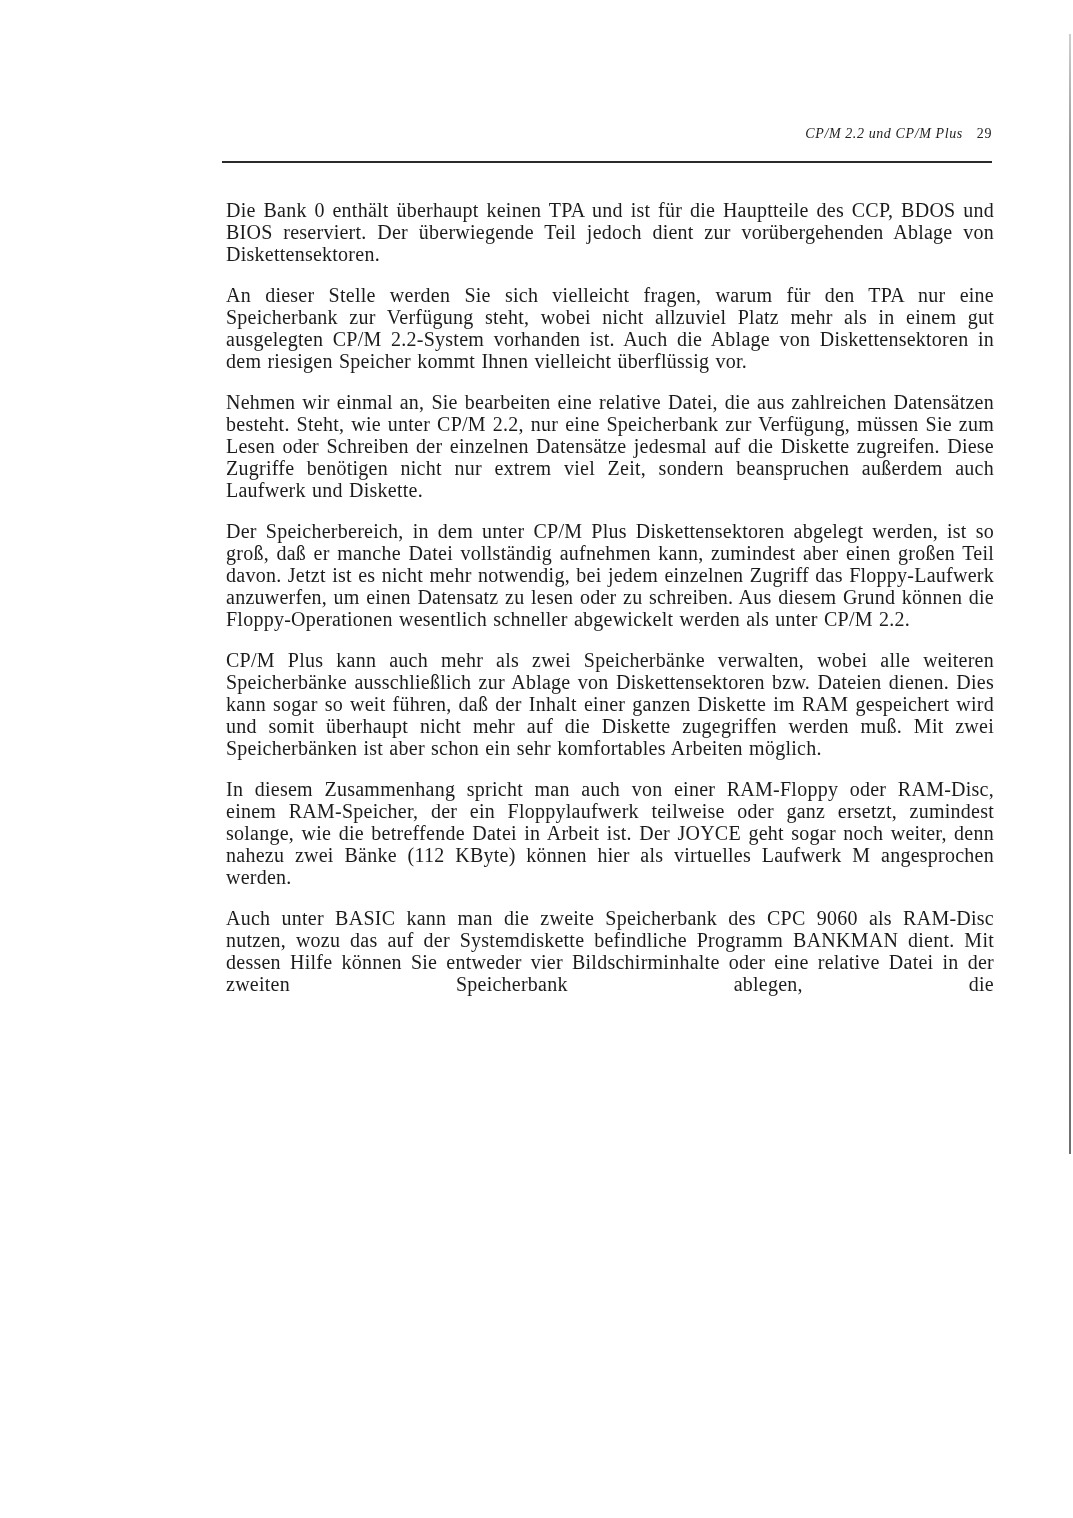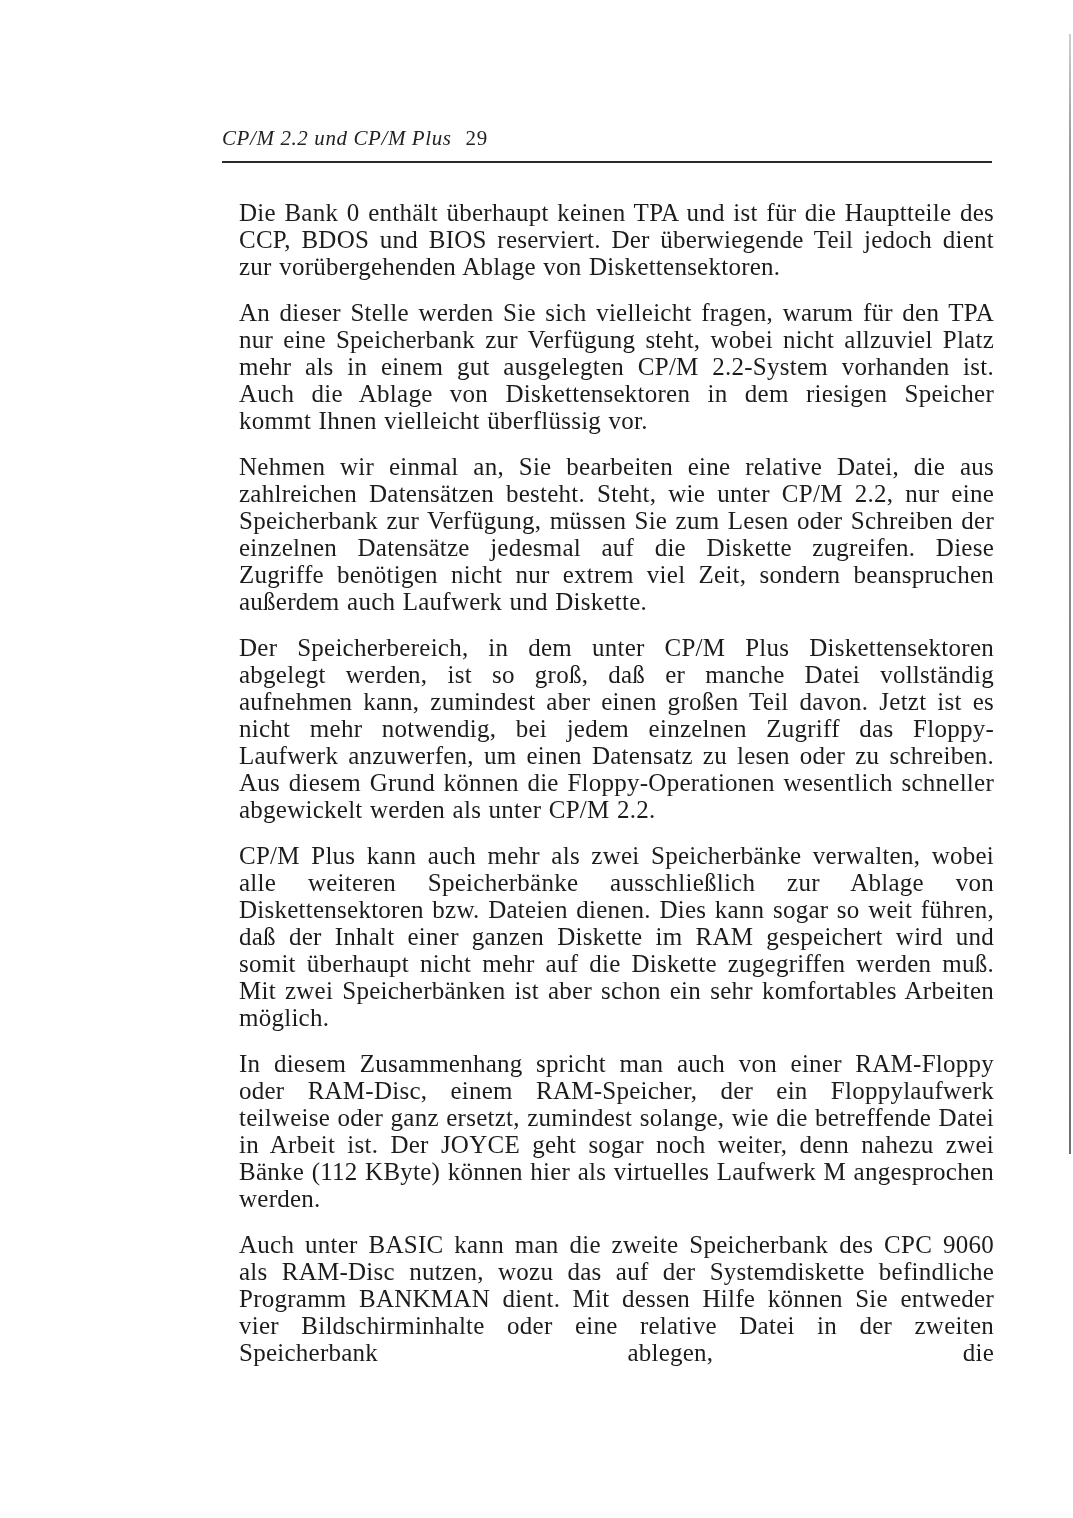--- a/index.html
+++ b/index.html
@@ -22,21 +22,22 @@
       width: 2px;
       height: 1120px;
       background: linear-gradient(to bottom, #cfcfcf 0%, #9a9a9a 10%, #8a8a8a 50%, #6f6f6f 100%);
     }
     .running-header {
       position: absolute;
       left: 222px;
       top: 126px;
       width: 770px;
       height: 30px;
-      font-size: 21px;
+      text-align: right;
+      font-size: 14px;
       font-style: italic;
       letter-spacing: 0.6px;
       color: #222;
     }
     .running-header .title {
       font-style: italic;
     }
     .running-header .page-number {
       font-style: normal;
       margin-left: 14px;
@@ -49,23 +50,23 @@
       height: 2px;
       background: #2a2a2a;
     }
     .body-text {
       position: absolute;
       left: 226px;
       top: 199px;
       width: 768px;
     }
     .body-text p {
-      margin: 0 0 19px 13px;
-      font-size: 25px;
-      line-height: 27px;
+      margin: 0 0 19px 0;
+      font-size: 20px;
+      line-height: 22px;
       text-align: justify;
       text-align-last: left;
       letter-spacing: 0.25px;
       word-spacing: 1px;
     }
     .body-text p.last {
       text-align-last: justify;
     }
   </style>
 </head>

